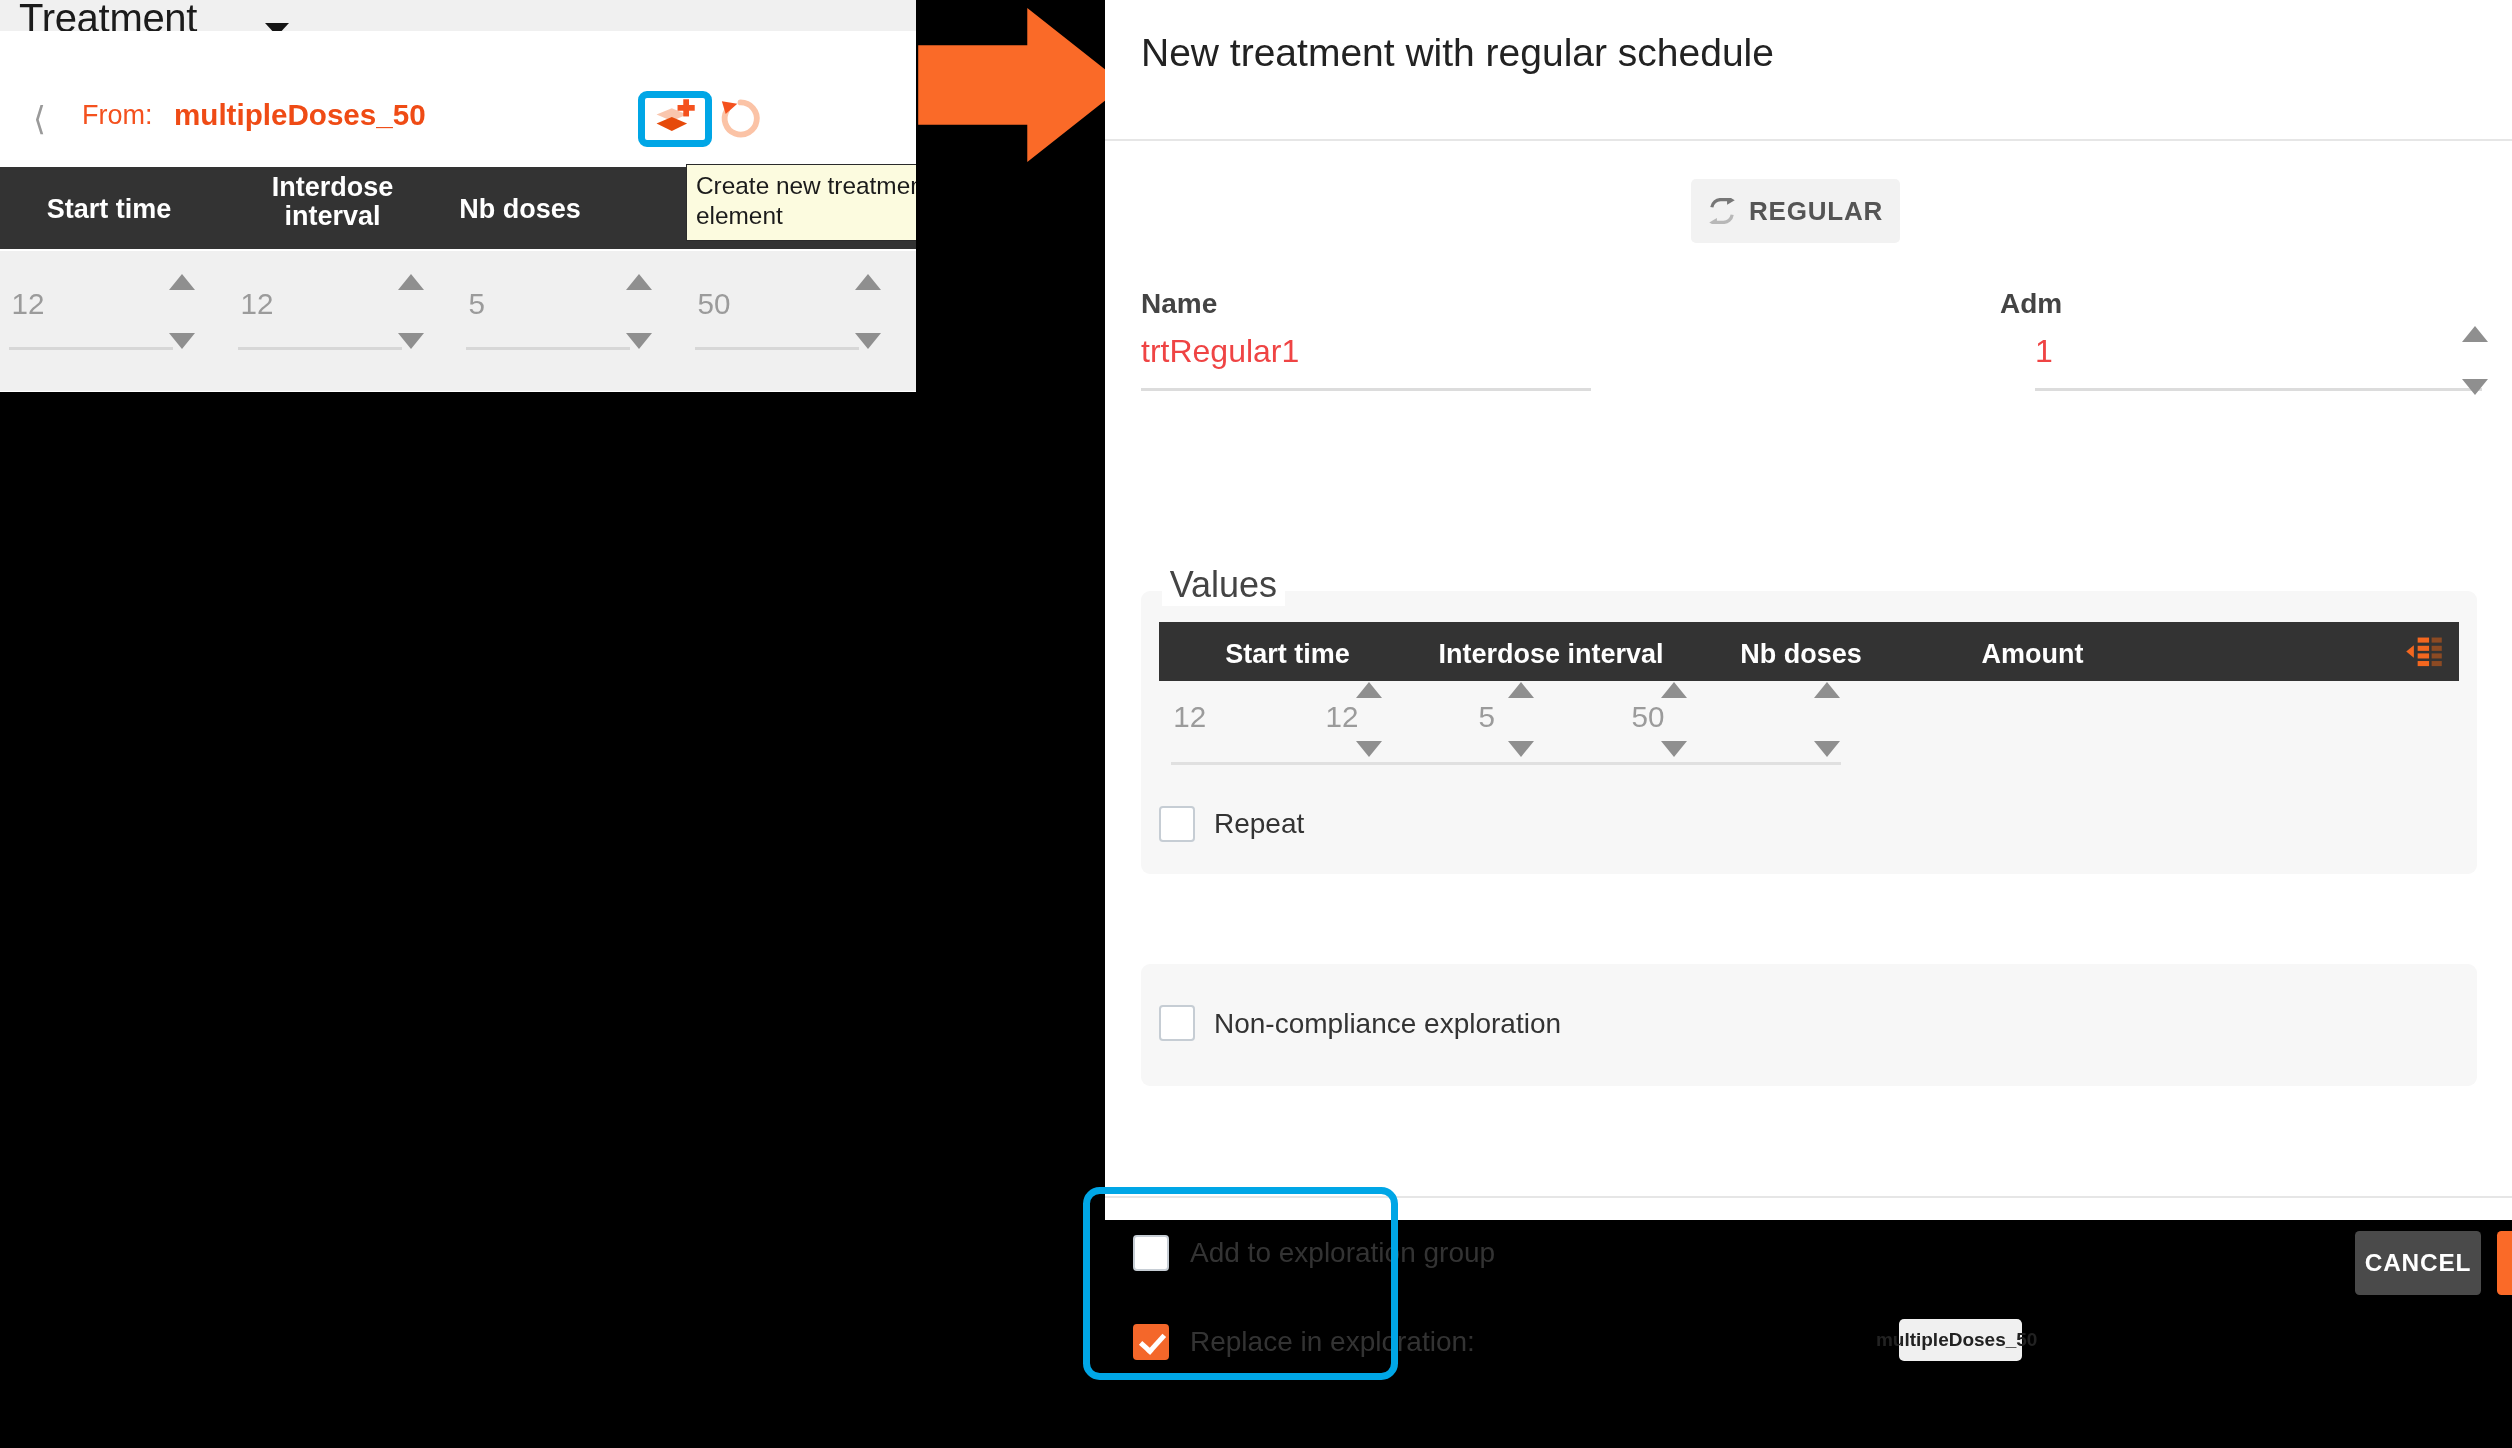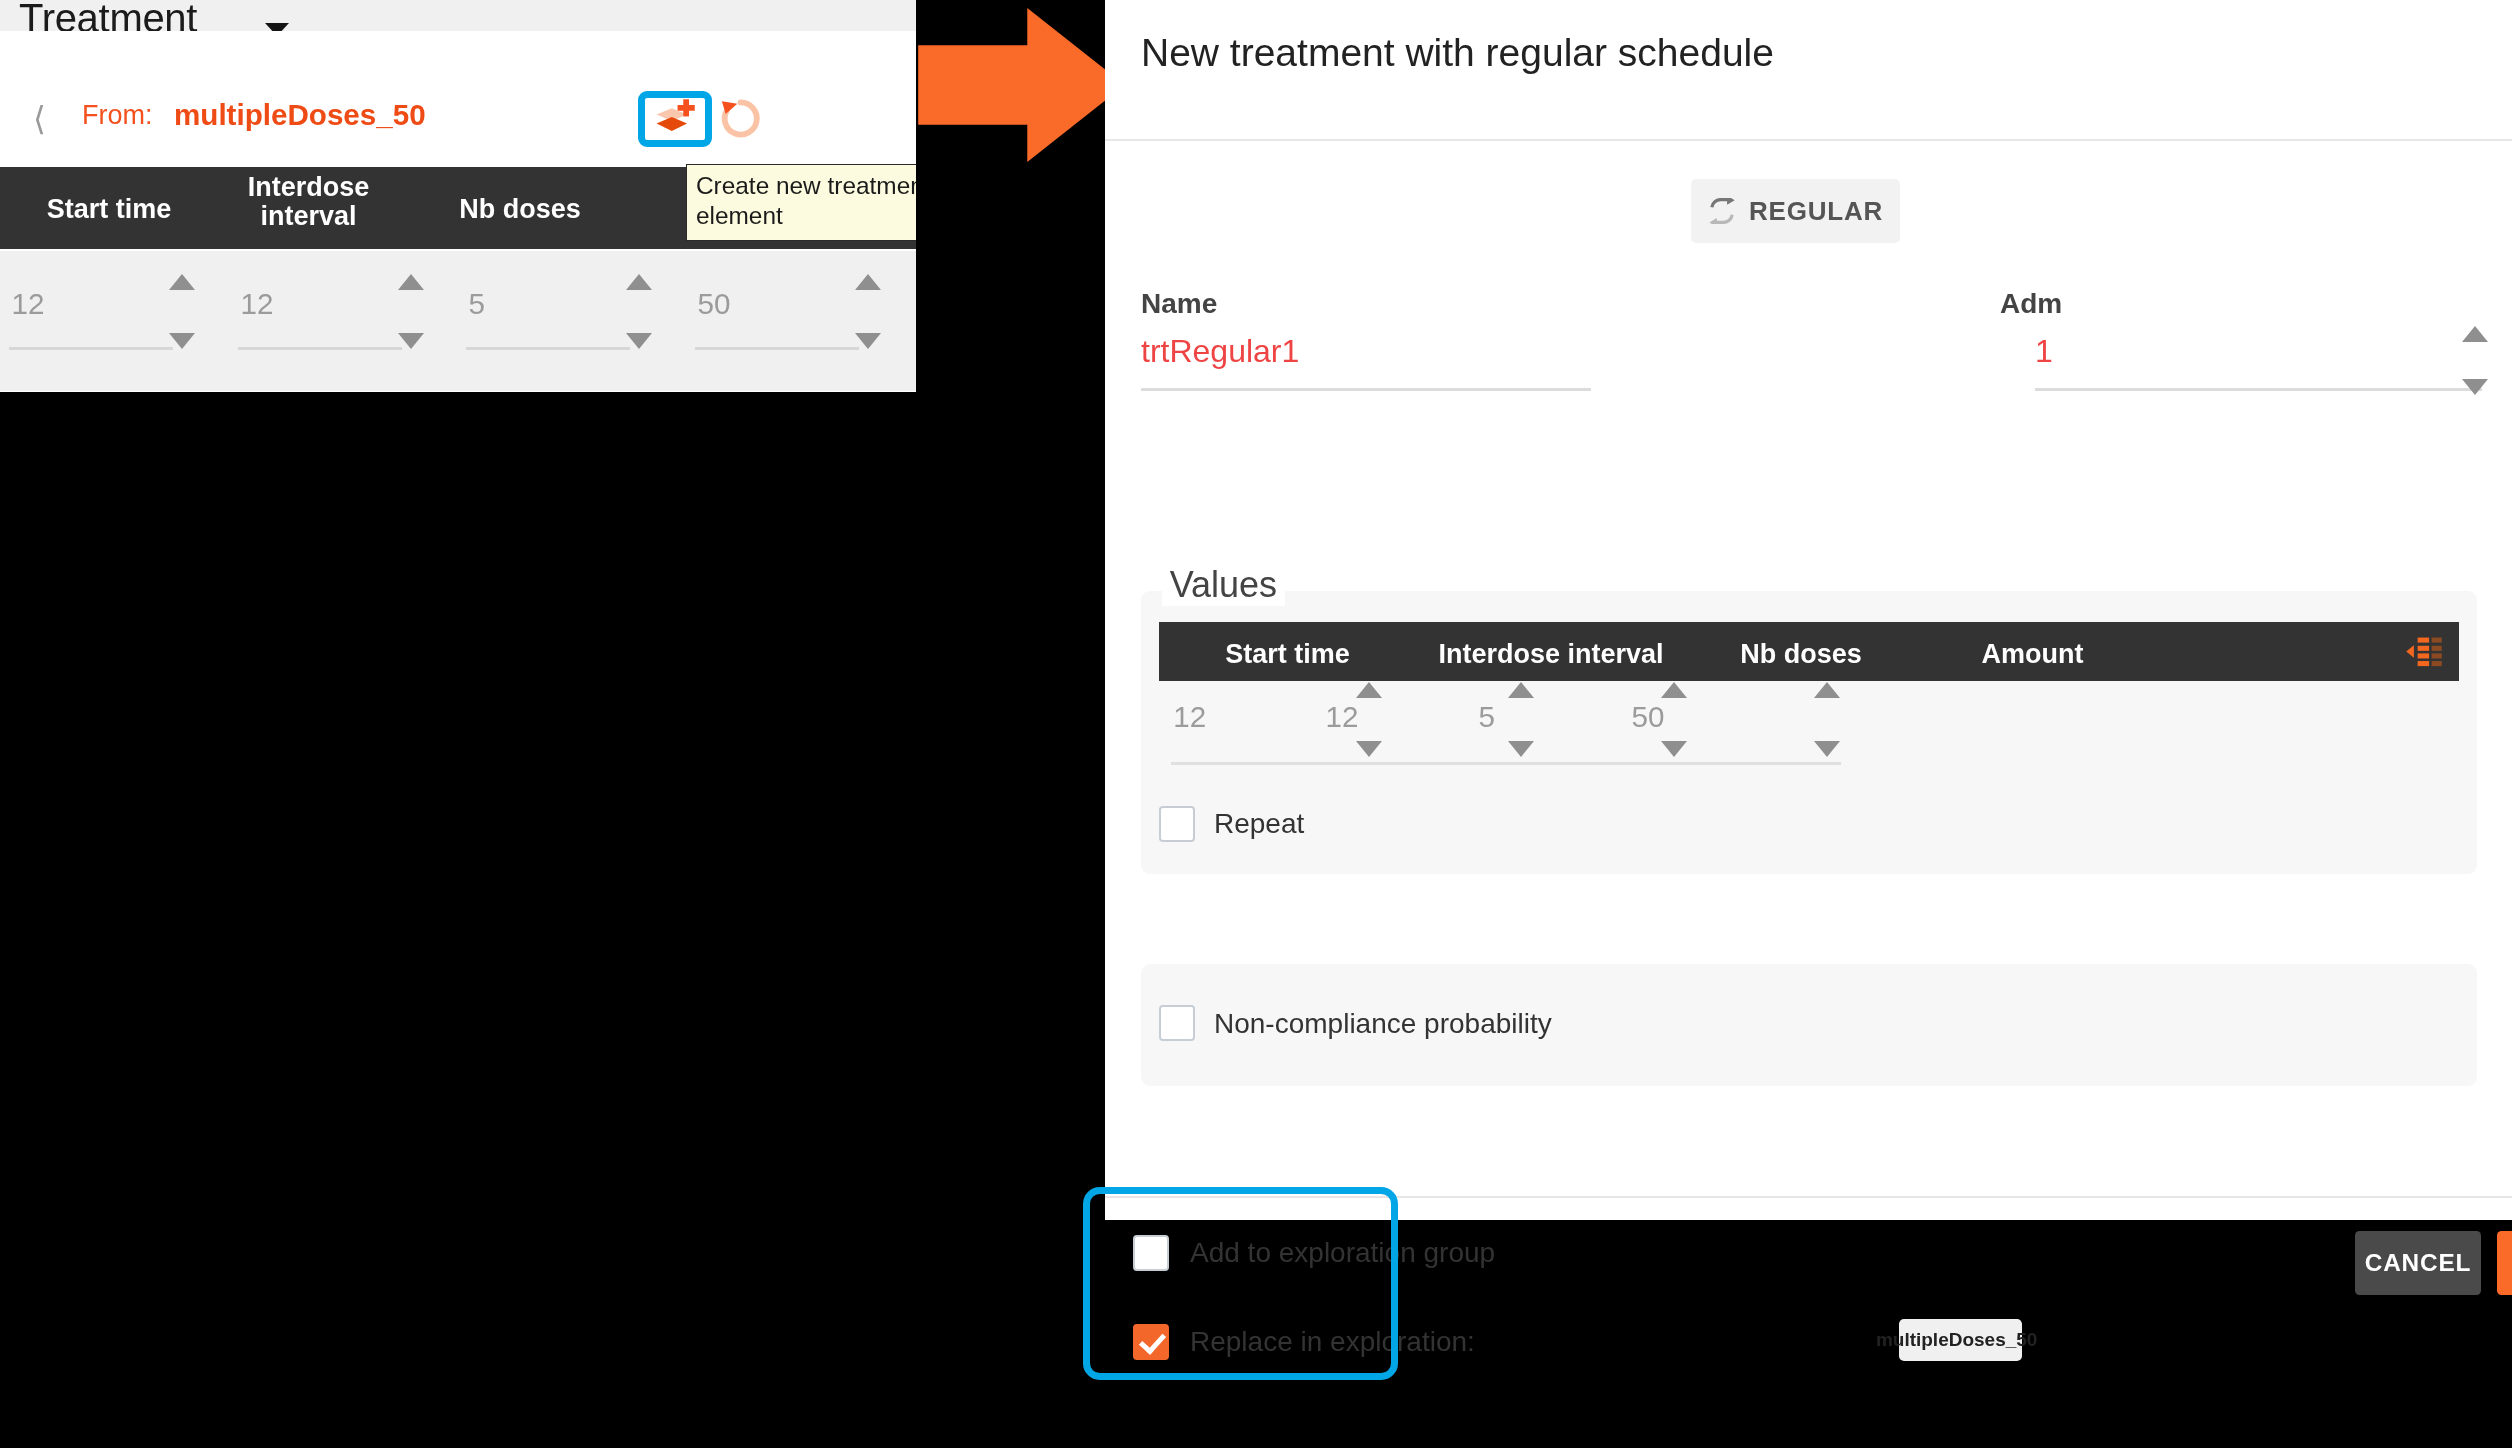--- a/index.html
+++ b/index.html
@@ -224,21 +224,21 @@
       <rect x="52" y="2" width="9" height="27" fill="#f4511e"></rect>
       <rect x="43" y="11" width="27" height="9" fill="#f4511e"></rect>
     </svg>
     <svg class="lp-reset-ico" viewBox="0 0 70 70">
       <path d="M35 10 A25 25 0 1 1 14 22" fill="none" stroke="#fbc3a6" stroke-width="9" stroke-linecap="round"></path>
       <polygon points="6,8 30,12 12,28" fill="#f4511e"></polygon>
     </svg>
 
     <div class="lp-thead">
       <div class="lp-th" style="left:0px;width:218px;top:28px;">Start time</div>
-      <div class="lp-th" style="left:212px;width:193px;top:6.4px;">Interdose<br>interval</div>
+      <div class="lp-th" style="left:236px;width:193px;top:6.4px;">Interdose<br>interval</div>
       <div class="lp-th" style="left:411px;width:218px;top:28px;">Nb doses</div>
       <div class="lp-th" style="left:630px;width:218px;top:28px;">Amount</div>
     </div>
 
     <div class="lp-tbody">
       <div class="lp-cell" style="left:9px;">
         <span class="val">12</span>
         <span class="ul"></span>
         <span class="spin">
           <span class="up"></span>
@@ -359,21 +359,21 @@
         </div>
       </div>
 
       <div class="cb" style="left:18px;top:215px;"></div>
       <div class="cb-label" style="left:73px;top:217px;">Repeat</div>
     </div>
     <div class="values-legend">Values</div>
 
     <div class="noncomp-card">
       <div class="cb" style="left:18px;top:41px;"></div>
-      <div class="cb-label" style="left:73px;top:44px;">Non-compliance probability</div>
+      <div class="cb-label" style="left:73px;top:44px;">Non-compliance exploration</div>
     </div>
 
     <div class="footer-divider"></div>
 
     <div class="cb" style="left:28px;top:1235px;"></div>
     <div class="cb-label" style="left:85px;top:1237px;">Add to exploration group</div>
 
     <div class="cb checked" style="left:28px;top:1324px;"></div>
     <div class="cb-label" style="left:85px;top:1326px;">Replace in exploration:</div>
 

